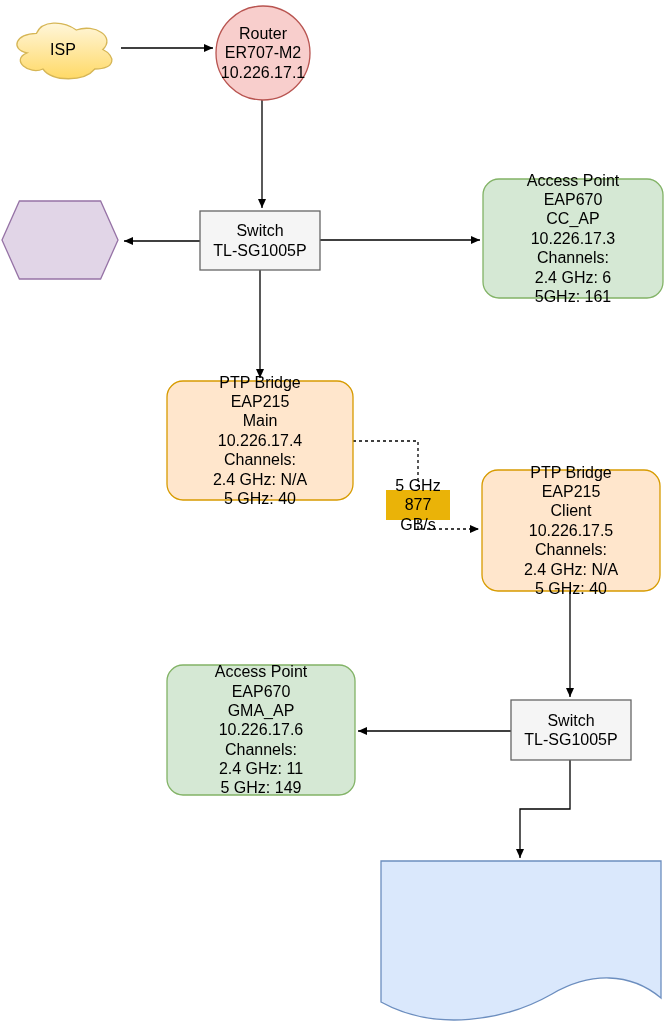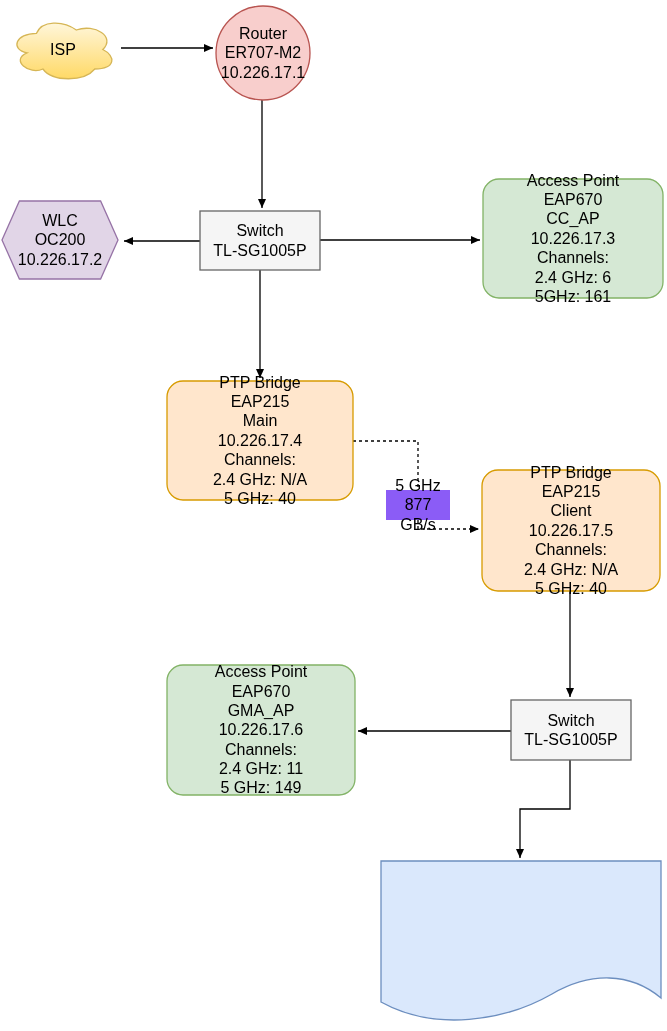--- a/index.html
+++ b/index.html
@@ -25,21 +25,21 @@
     pointer-events: none;
   }
   .edge-label {
     position: absolute;
     display: flex;
     align-items: center;
     justify-content: center;
     text-align: center;
     white-space: pre-line;
     line-height: 1.21;
-    background: #8b5cf6;
+    background: #eab308;
   }
 </style>
 </head>
 <body>
 
 <div class="canvas">
 
   <svg width="667" height="1031" viewBox="0 0 667 1031">
     <defs>
       <linearGradient id="cloudGrad" x1="0" y1="0" x2="0" y2="1">
@@ -85,23 +85,20 @@
 
     <path d="M381,861 L661,861 L661,998 C630,972 590,972 552,994 C505,1021 435,1032 381,1002 Z" stroke-width="1.3" fill="#DAE8FC" stroke="#6C8EBF"></path>
   </svg>
 
   <div class="node-label" style="left:10px; top:17px; width:106px; height:65px;">ISP</div>
 
   <div class="node-label" style="left:216px; top:6px; width:94px; height:94px;">Router
 ER707-M2
 10.226.17.1</div>
 
-  <div class="node-label" style="left:2px; top:201px; width:116px; height:78px;">WLC
-OC200
-10.226.17.2</div>
 
   <div class="node-label" style="left:200px; top:211px; width:120px; height:59px;">Switch
 TL-SG1005P</div>
 
   <div class="node-label" style="left:483px; top:179px; width:180px; height:119px;">Access Point
 EAP670
 CC_AP
 10.226.17.3
 Channels:
 2.4 GHz: 6

